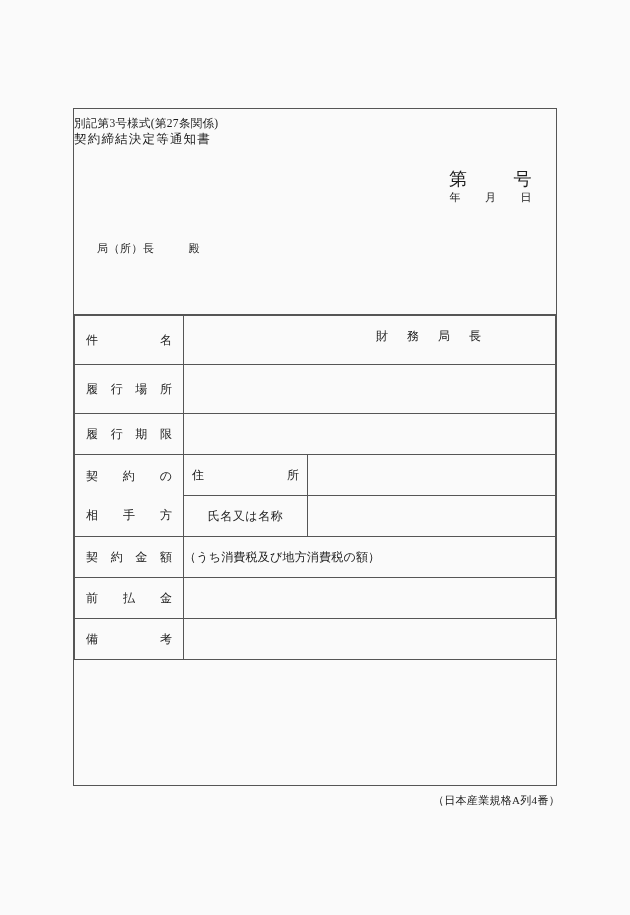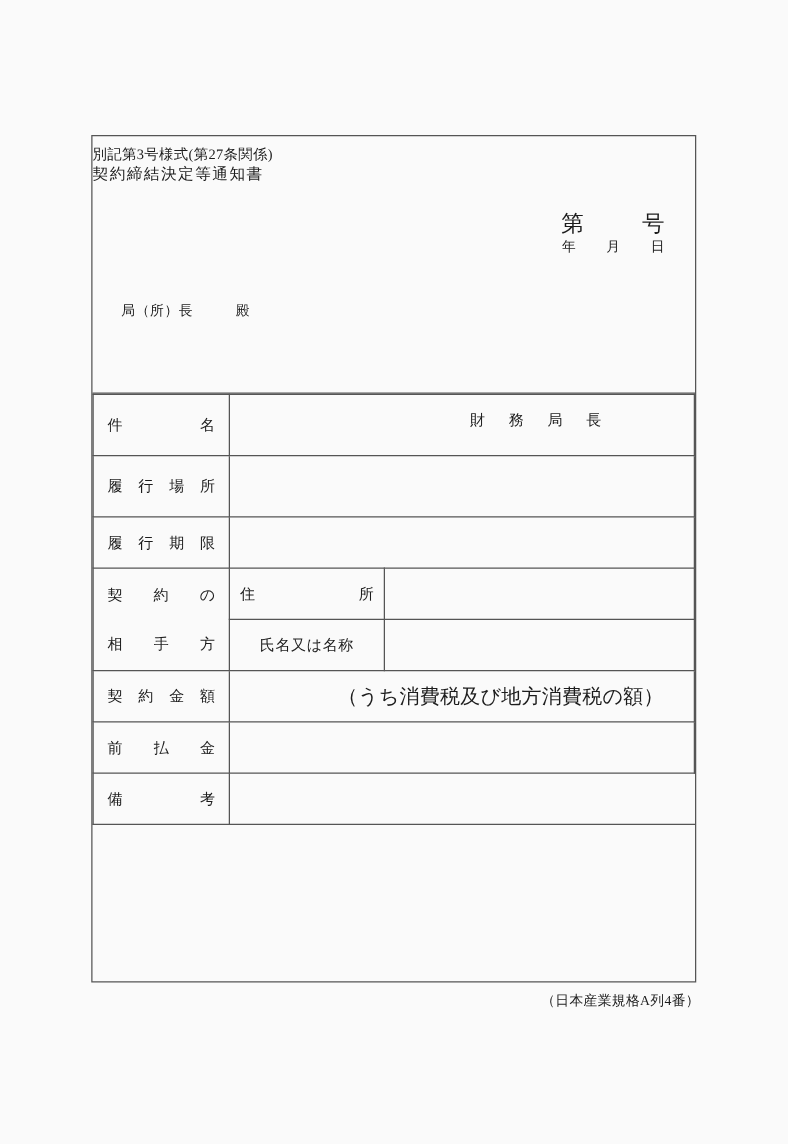--- a/index.html
+++ b/index.html
@@ -127,23 +127,23 @@
     width: 100%;
     letter-spacing: 0;
   }
   .spread.tight { justify-content: center; letter-spacing: 0.5px; }
   .spread > span { display: inline-block; }
 
   td.value { background: transparent; }
 
   .tax-note {
     display: block;
-    text-align: right;
+    text-align: left;
     padding-right: 24px;
-    font-size: 16px;
+    font-size: 12px;
     letter-spacing: 0.2px;
   }
   td.no-right { border-right: none; }
   td.open-area { border: none; height: 130px; }
 
   
   .paper-note {
     position: absolute;
     right: 70px;
     top: 793px;

